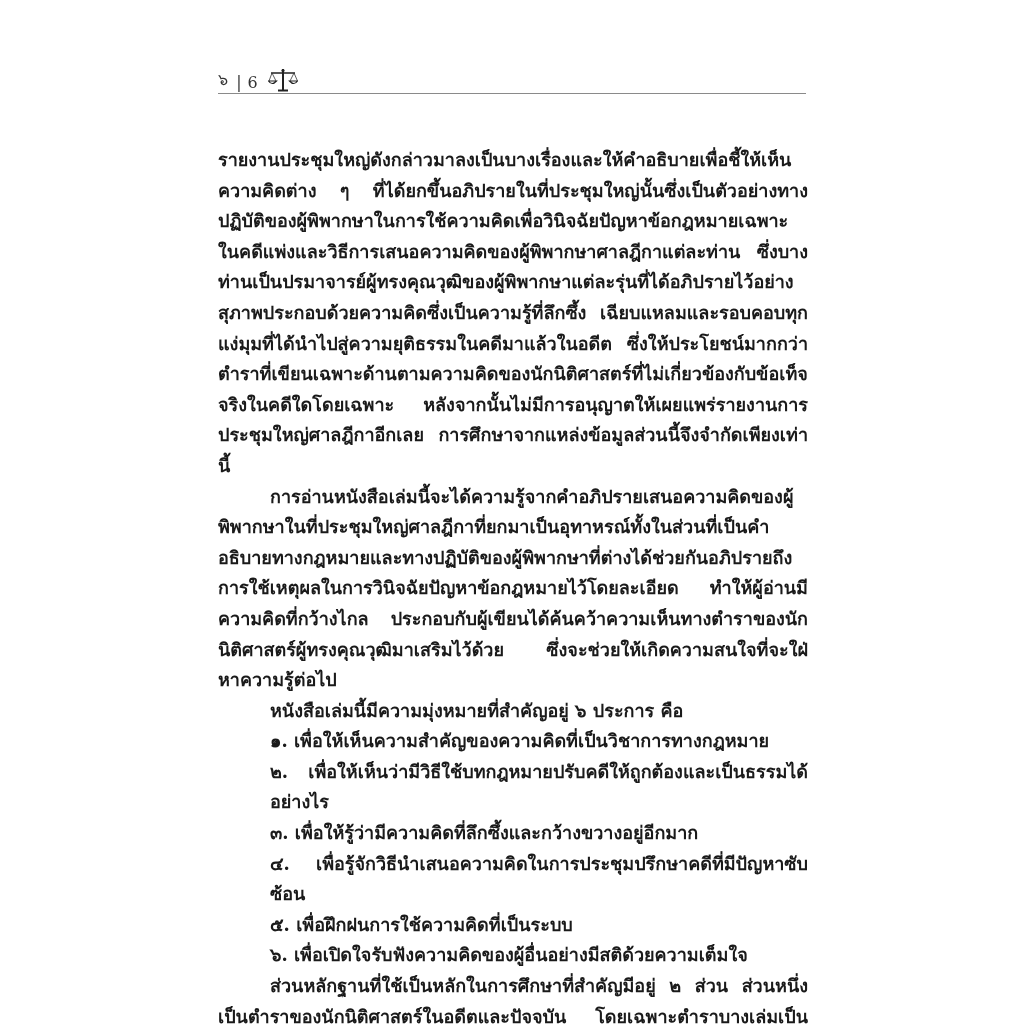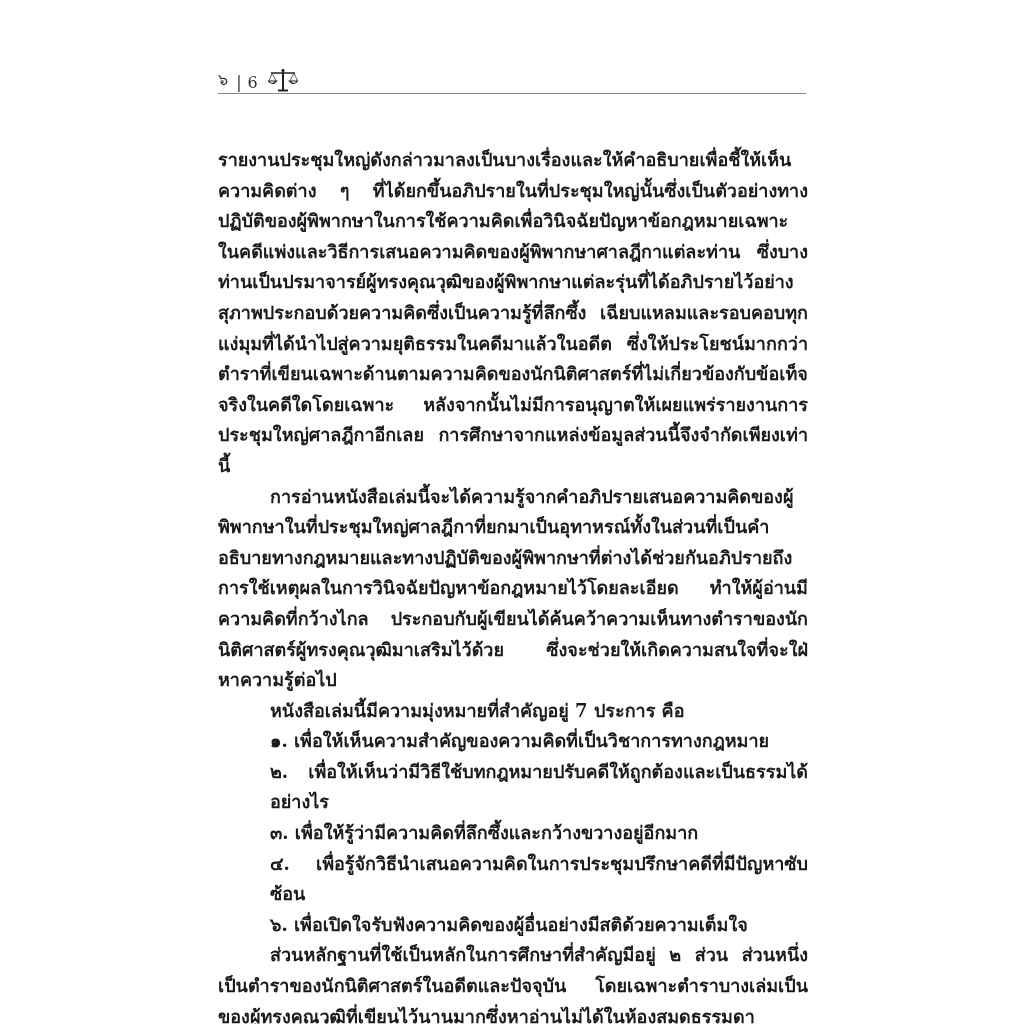--- a/index.html
+++ b/index.html
@@ -102,22 +102,23 @@
         <path d="M21.5 13 Q26 18 29.5 13 Z" fill="none" stroke="#222" stroke-width="1.2"></path>
         <line x1="10" y1="22.5" x2="20" y2="22.5" stroke="#222" stroke-width="2"></line>
       </svg>
     </span>
   </div>
   <div class="rule"></div>
 
   <div class="body-text">
     <p>รายงานประชุมใหญ่ดังกล่าวมาลงเป็นบางเรื่องและให้คำอธิบายเพื่อชี้ให้เห็นความคิดต่าง ๆ ที่ได้ยกขึ้นอภิปรายในที่ประชุมใหญ่นั้นซึ่งเป็นตัวอย่างทางปฏิบัติของผู้พิพากษาในการใช้ความคิดเพื่อวินิจฉัยปัญหาข้อกฎหมายเฉพาะในคดีแพ่งและวิธีการเสนอความคิดของผู้พิพากษาศาลฎีกาแต่ละท่าน ซึ่งบางท่านเป็นปรมาจารย์ผู้ทรงคุณวุฒิของผู้พิพากษาแต่ละรุ่นที่ได้อภิปรายไว้อย่างสุภาพประกอบด้วยความคิดซึ่งเป็นความรู้ที่ลึกซึ้ง เฉียบแหลมและรอบคอบทุกแง่มุมที่ได้นำไปสู่ความยุติธรรมในคดีมาแล้วในอดีต ซึ่งให้ประโยชน์มากกว่าตำราที่เขียนเฉพาะด้านตามความคิดของนักนิติศาสตร์ที่ไม่เกี่ยวข้องกับข้อเท็จจริงในคดีใดโดยเฉพาะ หลังจากนั้นไม่มีการอนุญาตให้เผยแพร่รายงานการประชุมใหญ่ศาลฎีกาอีกเลย การศึกษาจากแหล่งข้อมูลส่วนนี้จึงจำกัดเพียงเท่านี้</p>
     <p class="indent">การอ่านหนังสือเล่มนี้จะได้ความรู้จากคำอภิปรายเสนอความคิดของผู้พิพากษาในที่ประชุมใหญ่ศาลฎีกาที่ยกมาเป็นอุทาหรณ์ทั้งในส่วนที่เป็นคำอธิบายทางกฎหมายและทางปฏิบัติของผู้พิพากษาที่ต่างได้ช่วยกันอภิปรายถึงการใช้เหตุผลในการวินิจฉัยปัญหาข้อกฎหมายไว้โดยละเอียด ทำให้ผู้อ่านมีความคิดที่กว้างไกล ประกอบกับผู้เขียนได้ค้นคว้าความเห็นทางตำราของนักนิติศาสตร์ผู้ทรงคุณวุฒิมาเสริมไว้ด้วย ซึ่งจะช่วยให้เกิดความสนใจที่จะใฝ่หาความรู้ต่อไป</p>
-    <p class="lead">หนังสือเล่มนี้มีความมุ่งหมายที่สำคัญอยู่ 7 ประการ คือ</p>
+    <p class="lead">หนังสือเล่มนี้มีความมุ่งหมายที่สำคัญอยู่ ๖ ประการ คือ</p>
     <p class="list-item">๑. เพื่อให้เห็นความสำคัญของความคิดที่เป็นวิชาการทางกฎหมาย</p>
     <p class="list-item">๒. เพื่อให้เห็นว่ามีวิธีใช้บทกฎหมายปรับคดีให้ถูกต้องและเป็นธรรมได้อย่างไร</p>
     <p class="list-item">๓. เพื่อให้รู้ว่ามีความคิดที่ลึกซึ้งและกว้างขวางอยู่อีกมาก</p>
     <p class="list-item">๔. เพื่อรู้จักวิธีนำเสนอความคิดในการประชุมปรึกษาคดีที่มีปัญหาซับซ้อน</p>
+    <p class="list-item">๕. เพื่อฝึกฝนการใช้ความคิดที่เป็นระบบ</p>
     <p class="list-item">๖. เพื่อเปิดใจรับฟังความคิดของผู้อื่นอย่างมีสติด้วยความเต็มใจ</p>
     <p class="indent">ส่วนหลักฐานที่ใช้เป็นหลักในการศึกษาที่สำคัญมีอยู่ ๒ ส่วน ส่วนหนึ่งเป็นตำราของนักนิติศาสตร์ในอดีตและปัจจุบัน โดยเฉพาะตำราบางเล่มเป็นของผู้ทรงคุณวุฒิที่เขียนไว้นานมากซึ่งหาอ่านไม่ได้ในห้องสมุดธรรมดา เพราะเป็นหนังสือหายากที่เก็บไว้</p>
   </div>
 
 </div>
 
 </body></html>

